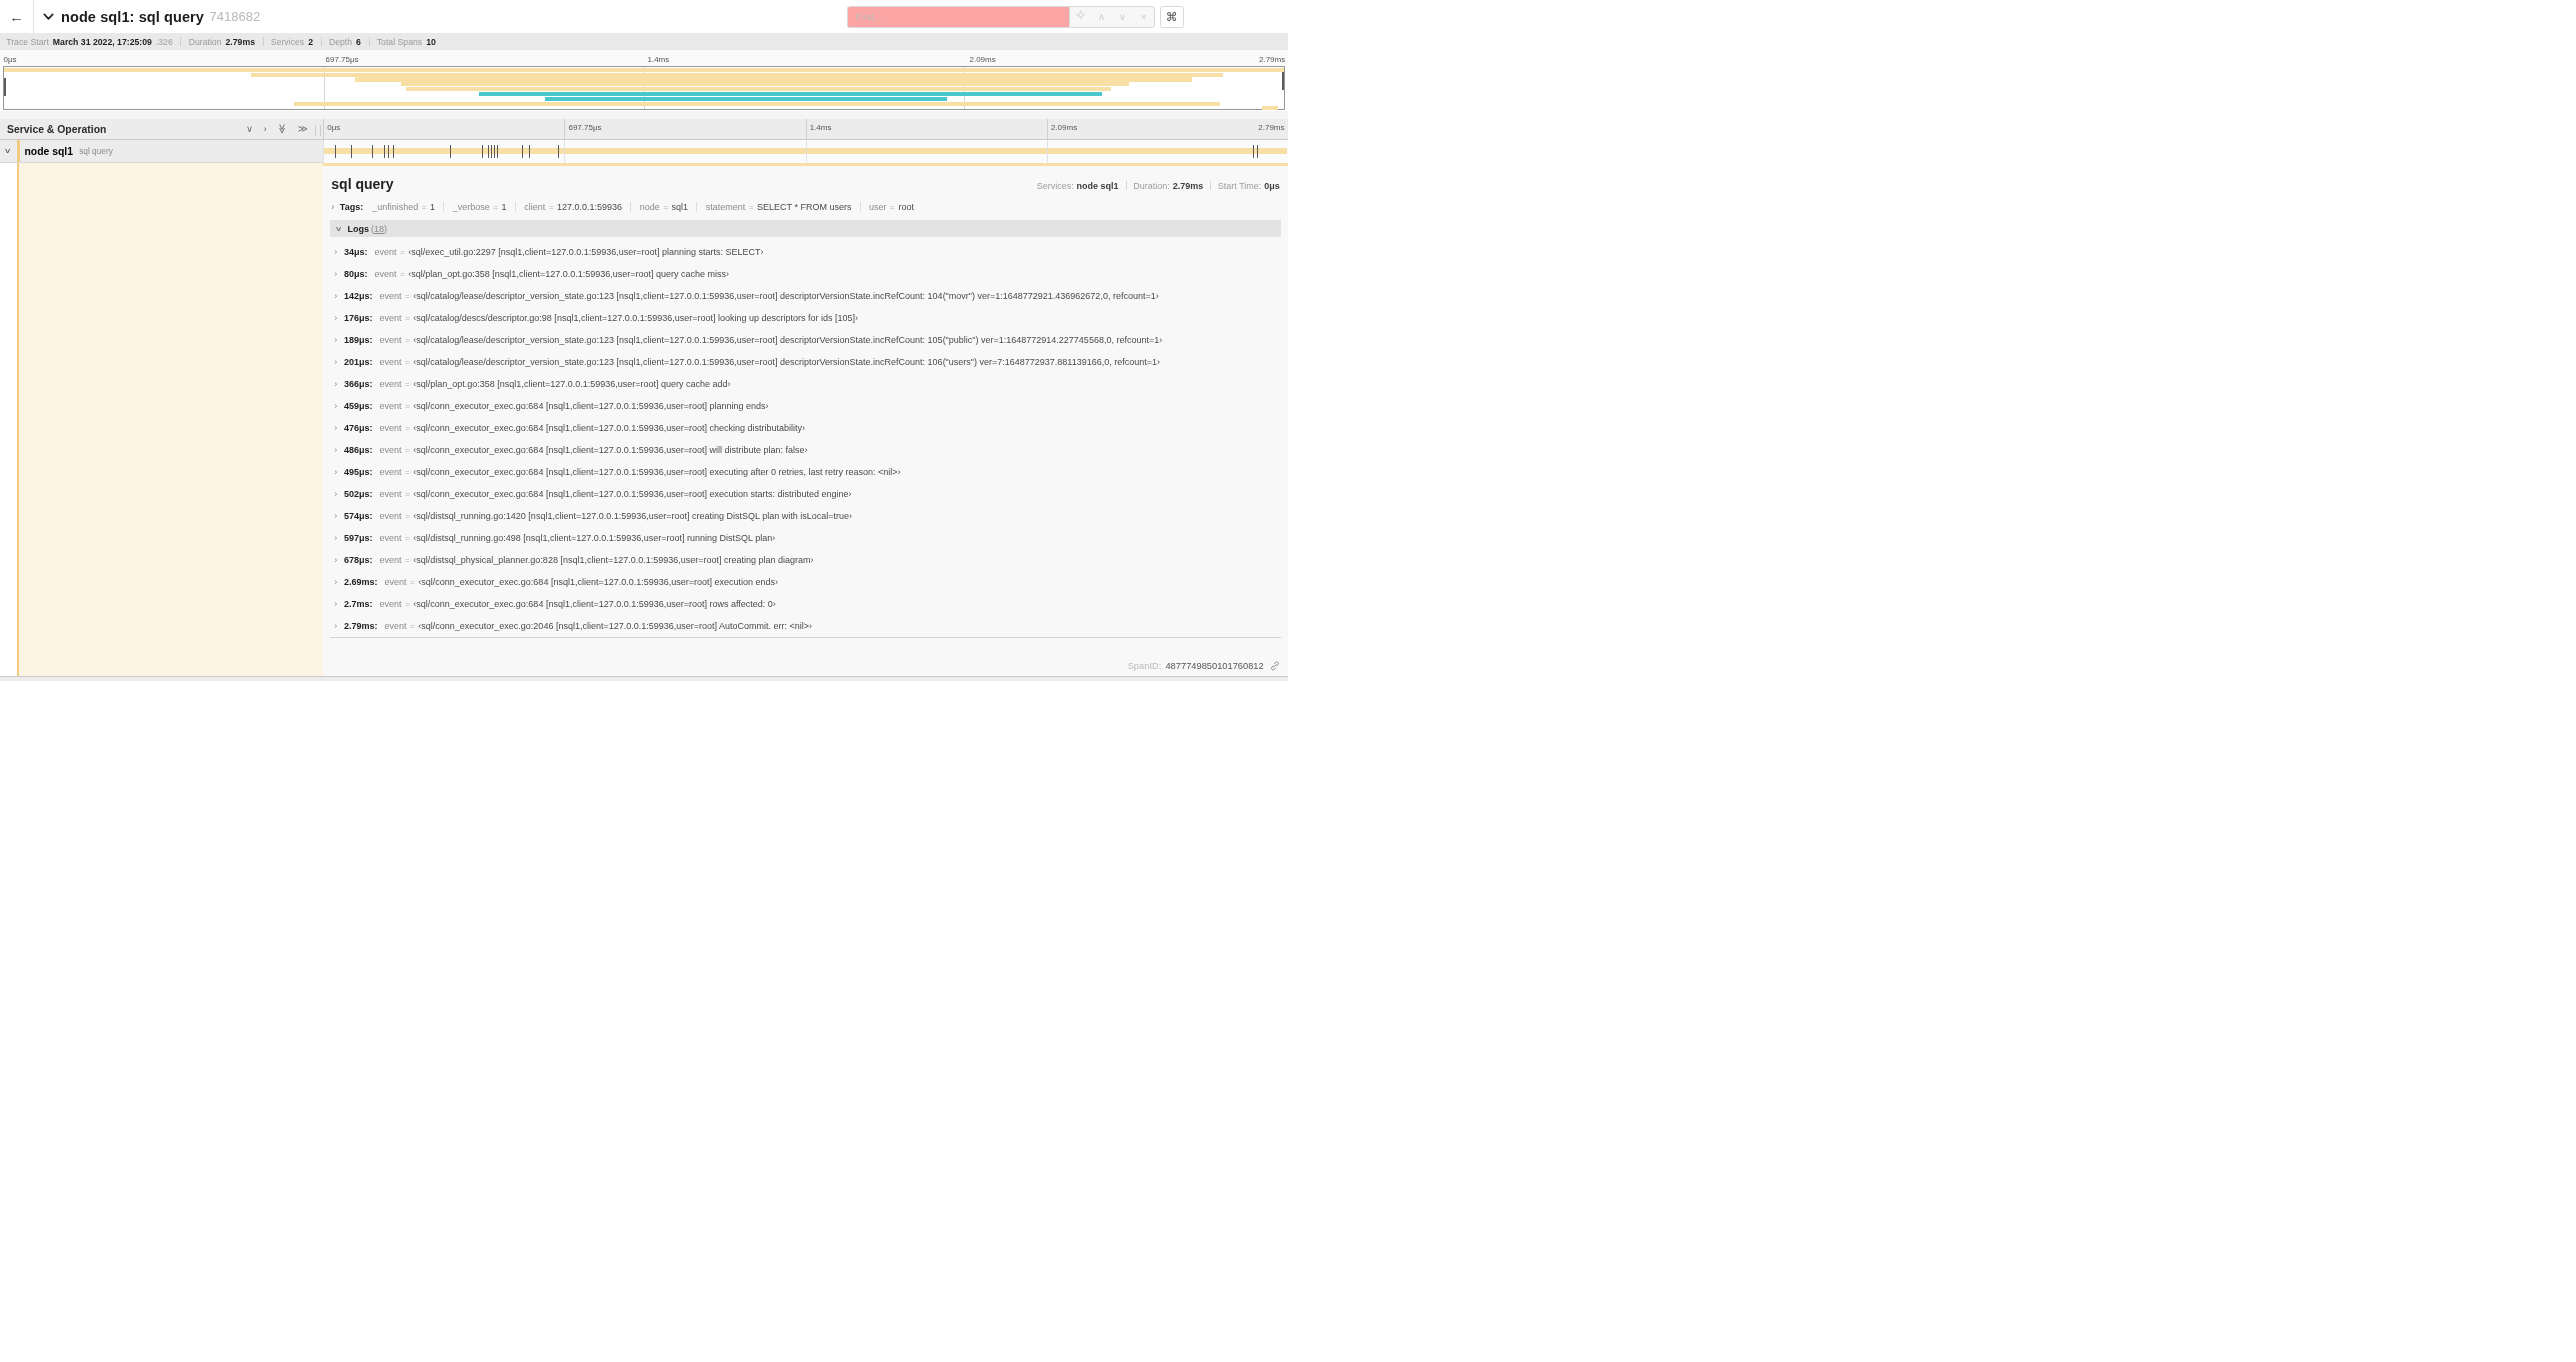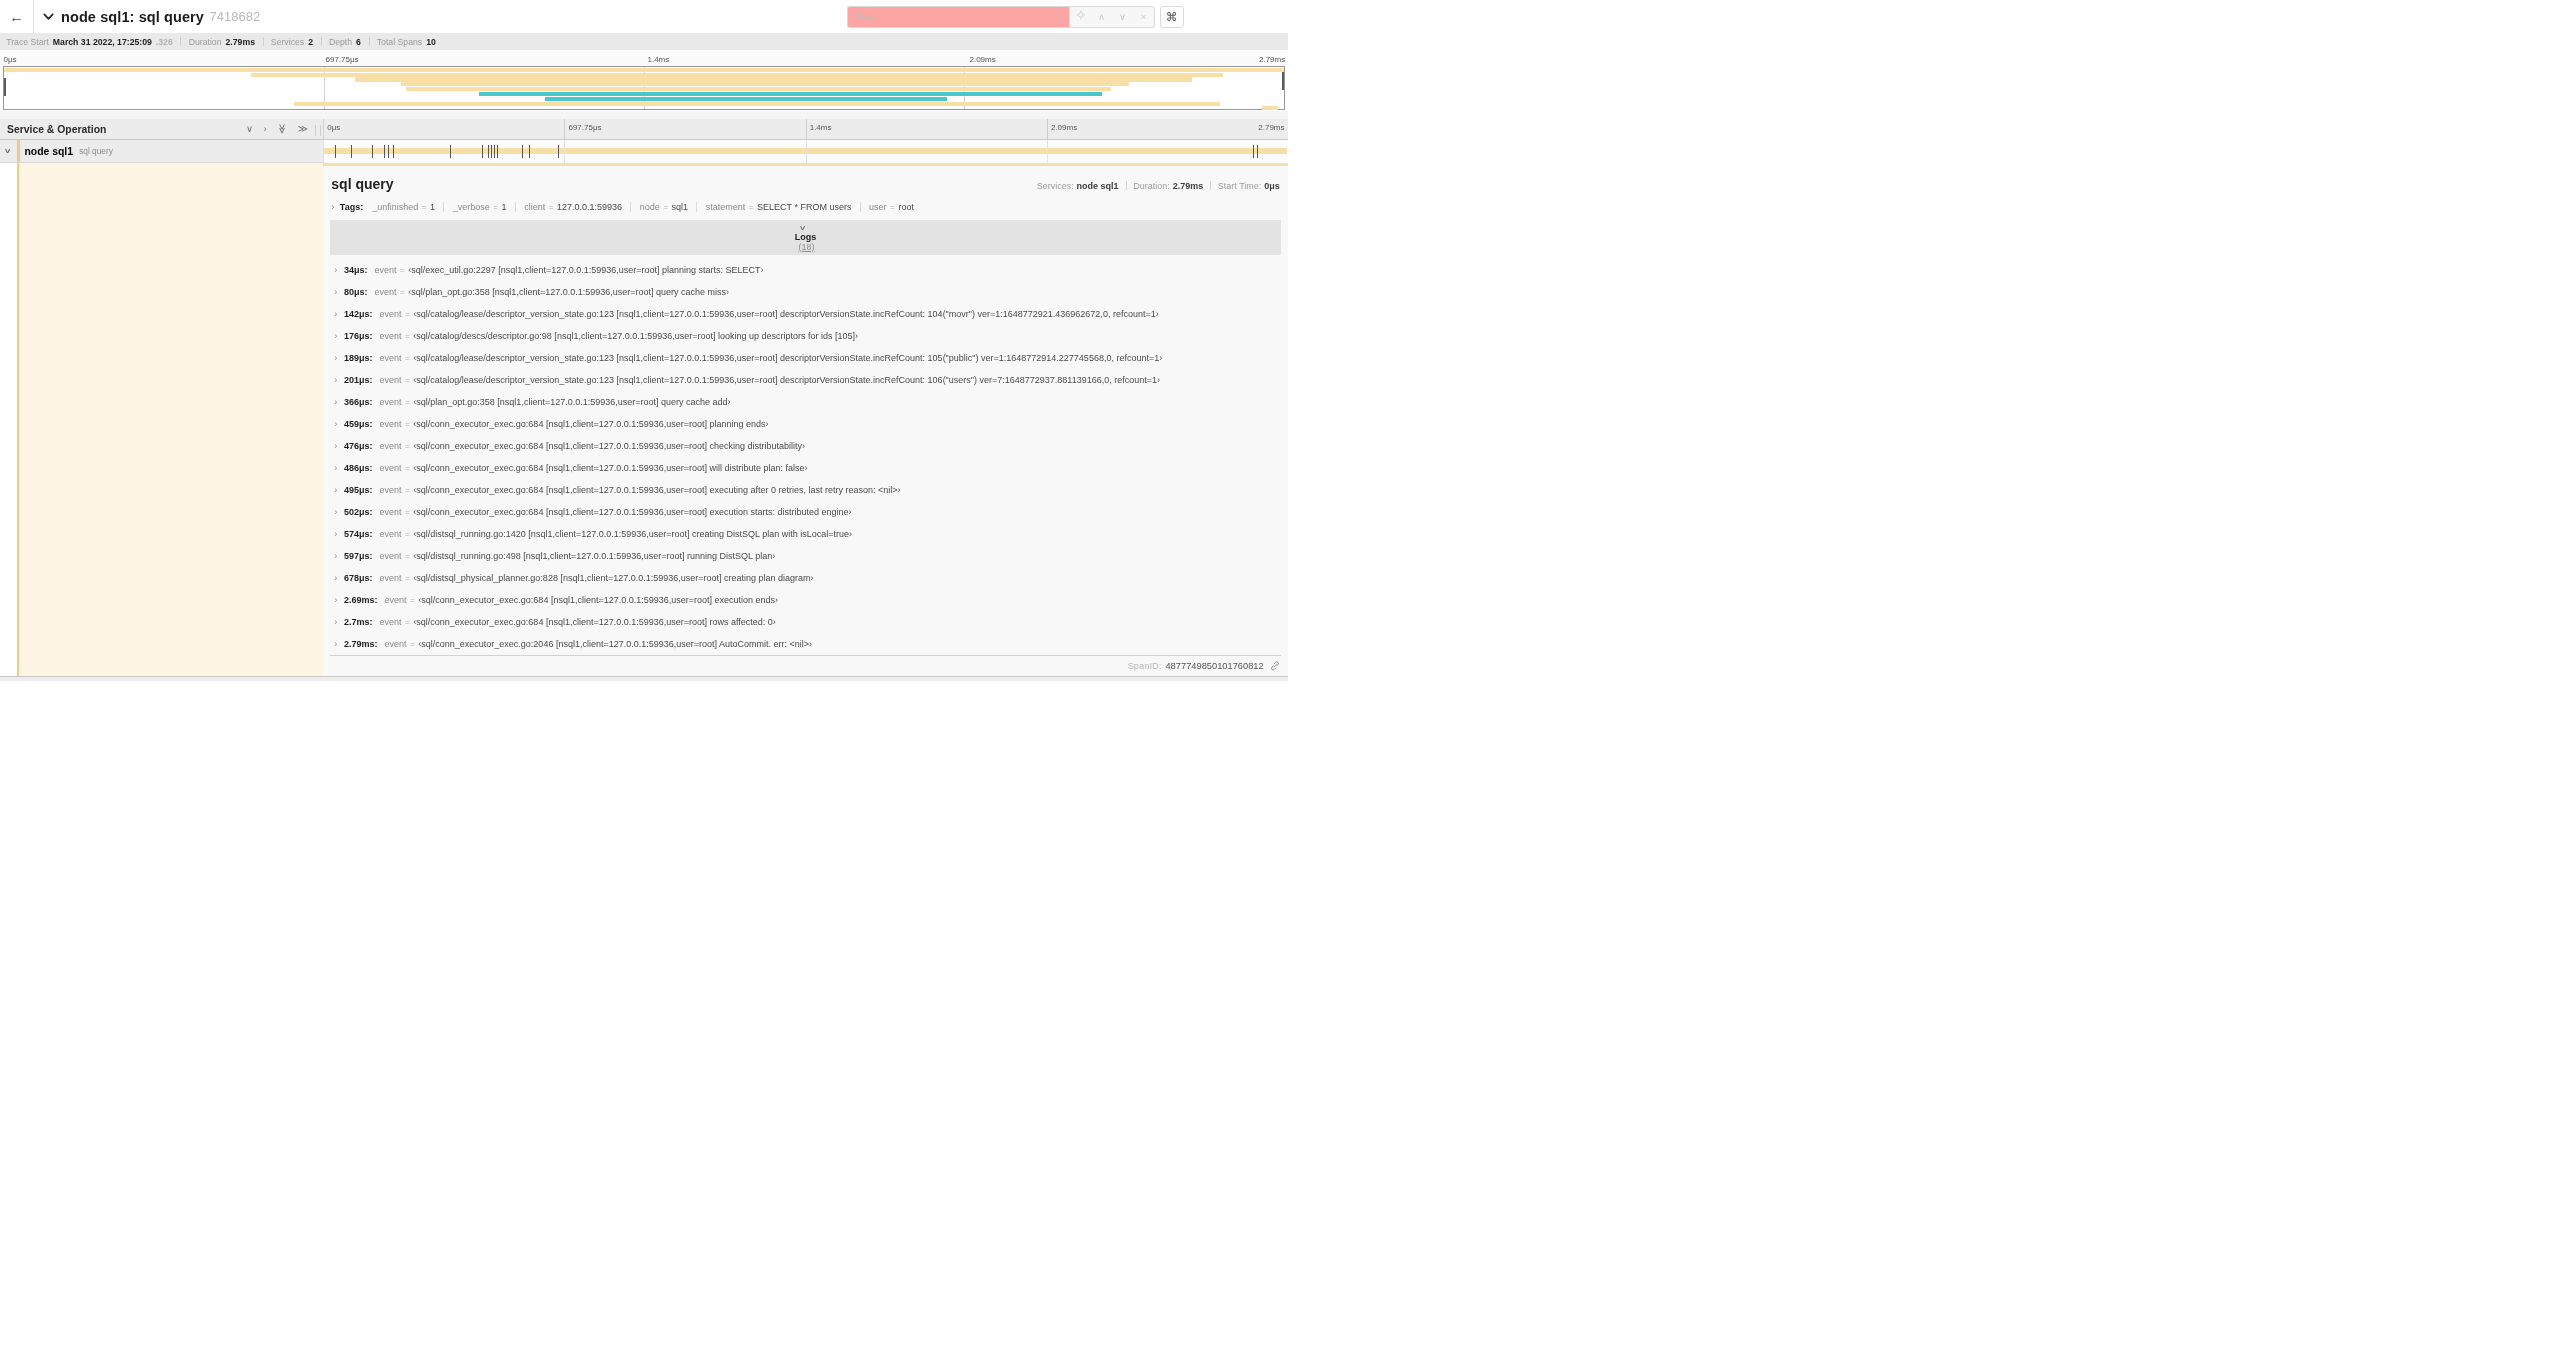--- a/index.html
+++ b/index.html
@@ -88,21 +88,21 @@
     font-size:9px; cursor:pointer; }
   .tr-chev { color:#777; font-size:9px; margin-right:5.5px; }
   .tags-label { font-weight:bold; color:#222; margin-right:9px; }
   .tag-item { display:flex; align-items:center; padding:0 8.3px; border-left:0.7px solid #dcdcdc; white-space:nowrap; }
   .tag-item:first-of-type { border-left:none; padding-left:0; }
   .tag-key { color:#8a8a8a; }
   .tag-eq { color:#b0b0b0; margin:0 3.5px; font-size:8.3px; }
   .tag-val { color:#4a4a4a; }
   .logs-block { position:absolute; top:57px; left:7px; right:7px; border-bottom:0.7px solid #d2d2d2; }
   .logs-head { background:#e3e3e3; padding:3.5px 6.2px; font-size:9px; color:#222; cursor:pointer;
-    display:flex; align-items:center;flex-direction:column; }
+    display:flex; align-items:center; }
   .lh-chev { color:#666; font-size:7px; transform:scaleX(1.5); margin-right:6.2px; }
   .logs-head b { font-weight:bold; }
   .logs-count { color:#8d8d8d; margin-left:2px; font-weight:normal;text-decoration:underline; }
   .log-rows { padding-top:4.2px; }
   .log-row { height:22px; display:flex; align-items:center; font-size:9px; padding-left:4.2px; cursor:pointer; }
   .log-chev { color:#888; font-size:9px; width:9.7px; }
   .log-time { font-weight:bold; color:#1e1e1e; margin-right:7px; white-space:nowrap; }
   .log-key { color:#8a8a8a; }
   .log-eq { color:#b0b0b0; margin:0 3.5px; font-size:8.3px; }
   .log-val { color:#4a4a4a; white-space:nowrap; }

